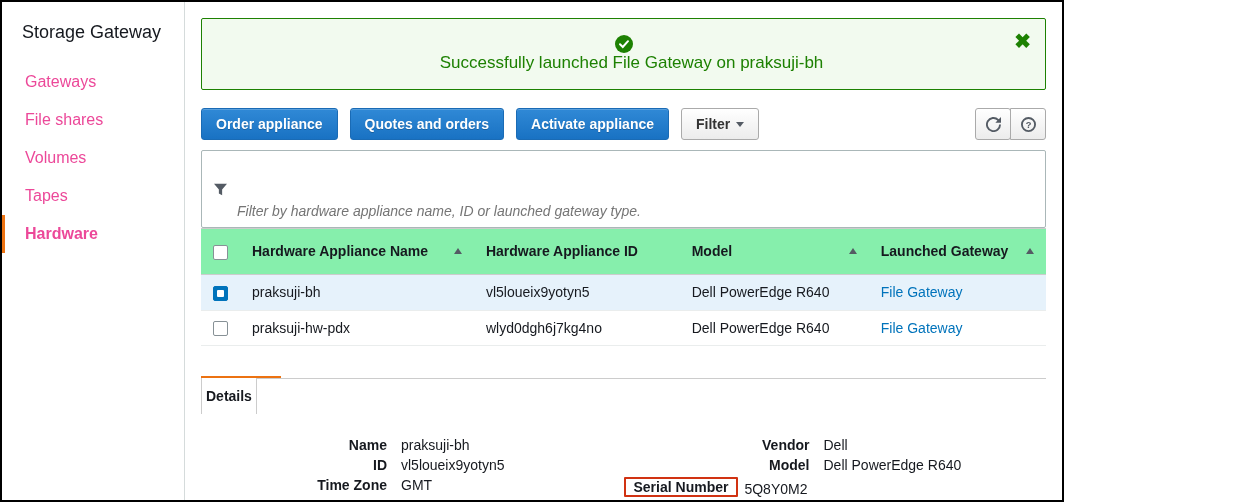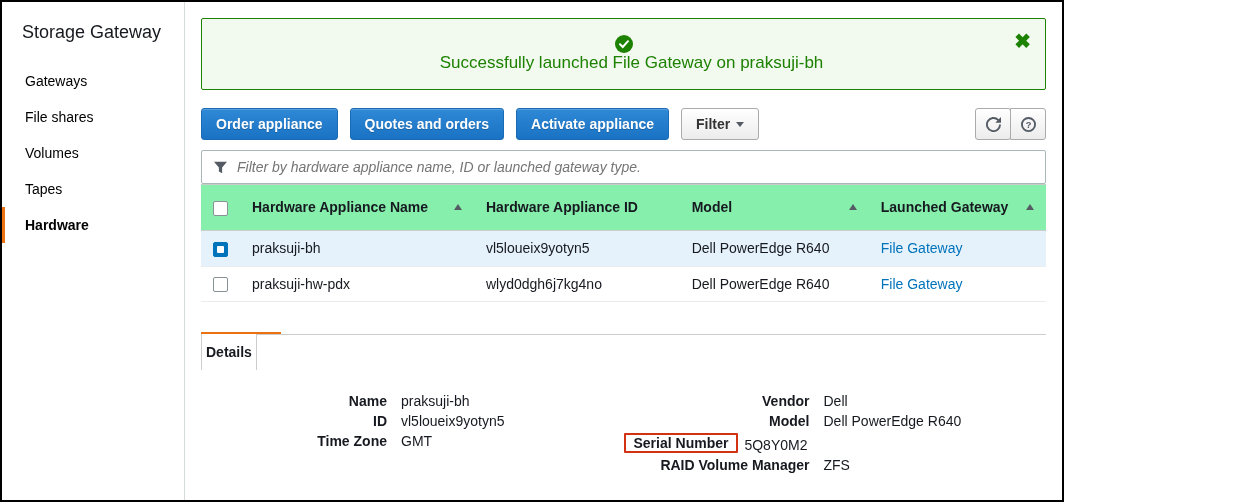--- a/index.html
+++ b/index.html
@@ -1,37 +1,37 @@
 <!DOCTYPE html>
 <html><head>
 <meta charset="utf-8">
 <style>
 * { box-sizing: border-box; margin: 0; padding: 0; }
 body { font-family: "Amazon Ember", "Helvetica Neue", Arial, sans-serif; font-size: 14px; color: #16191f; background: #fff; }
 .wrap { display: flex; width: 1064px; height: 502px; border: 2px solid #000; }
 .sidebar { width: 183px; border-right: 1px solid #d5dbdb; padding-top: 20px; }
 .sidebar-title { font-size: 18px; font-weight: 400; color: #16191f; padding: 0 20px 20px 20px; }
-.sidebar-item { padding: 10px 20px; font-size: 14px; color: #000000; cursor: pointer; border-left: 3px solid transparent; }
+.sidebar-item { padding: 10px 20px; font-size: 16px; color: #ec4899; cursor: pointer; border-left: 3px solid transparent; }
 .sidebar-item.active { font-weight: 700; border-left: 3px solid #ec7211; }
 .main { flex: 1; padding: 16px 16px; overflow: hidden; }
 .alert { display: flex; align-items: center; border: 1px solid #1d8102; background: #f2faef; padding: 16px 18px; border-radius: 2px; position: relative; margin-bottom: 18px; flex-direction: column; }
 .alert svg { flex: 0 0 auto; }
 .alert-text { color: #1d8102; font-size: 17px; margin-left: 16px; }
 .alert-close { position: absolute; right: 14px; top: 10px; font-size: 20px; font-weight: 700; color: #1d8102; cursor: pointer; }
 .toolbar { display: flex; align-items: center; margin-bottom: 10px; }
 .btn { display: inline-flex; align-items: center; justify-content: center; height: 32px; padding: 0 14px; border-radius: 3px; font-size: 14px; cursor: pointer; border: 1px solid transparent; font-weight: 700; }
 .btn-primary { background: linear-gradient(#3089d6,#1972c3); color: #fff; text-shadow: 0 1px 0 rgba(0,0,0,0.2); border: 1px solid #1a6bb5; box-shadow: inset 0 1px 0 rgba(255,255,255,0.2); }
 .btn-secondary { background: linear-gradient(#fff,#ececec); color: #333; border: 1px solid #aaa; font-weight: 700; }
 .btn + .btn { margin-left: 12px; }
 .spacer { flex: 1; }
 .icon-btn { display: inline-flex; align-items: center; justify-content: center; width: 36px; height: 32px; background: linear-gradient(#fff,#ececec); border: 1px solid #aaa; border-radius: 3px; cursor: pointer; }
 .icon-btn + .icon-btn { margin-left: -1px; border-top-left-radius: 0; border-bottom-left-radius: 0; }
 .icon-btn:first-of-type { border-top-right-radius: 0; border-bottom-right-radius: 0; }
 .filter-bar { display: flex; align-items: center; border: 1px solid #aab7b8; background: #fff; padding: 8px 12px; border-radius: 2px; margin-bottom: 0; }
-.filter-bar input { border: none; outline: none; font-size: 14px; font-style: italic; color: #666; flex: 1; margin-left: 10px; background: transparent; }
+.filter-bar input { border: none; outline: none; font-size: 14px; font-style: italic; color: #666; flex: 1; margin-left: 10px; background: transparent; margin-top: 44px; }
 table { width: 100%; border-collapse: collapse; }
 thead th { text-align: left; font-weight: 700; font-size: 14px; color: #16191f; background: #86efac; border-top: 1px solid #ccc; border-bottom: 1px solid #ccc; padding: 14px 12px; position: relative; }
 thead th.sortable::after { content: ''; position: absolute; right: 12px; top: 50%; margin-top: -3px; border-left: 4px solid transparent; border-right: 4px solid transparent; border-bottom: 6px solid #545b64; }
 tbody td { padding: 9px 12px; font-size: 14px; border-bottom: 1px solid #eaeded; }
 tbody tr.selected { background: #e6f2fb; }
 .chk { width: 15px; height: 15px; border: 1px solid #879196; border-radius: 2px; display: inline-block; vertical-align: middle; background: #fff; }
 .chk.checked { background: #0073bb; border-color: #0073bb; position: relative; }
 .chk.checked::after { content: ''; position: absolute; width: 7px; height: 7px; background: #fff; top: 3px; left: 3px; border-radius: 1px; }
 .link { color: #0073bb; cursor: pointer; margin-top: 16px; }
 .details-border { border-top: 2px solid #ec7211; margin-top: 30px; width: 80px; }

